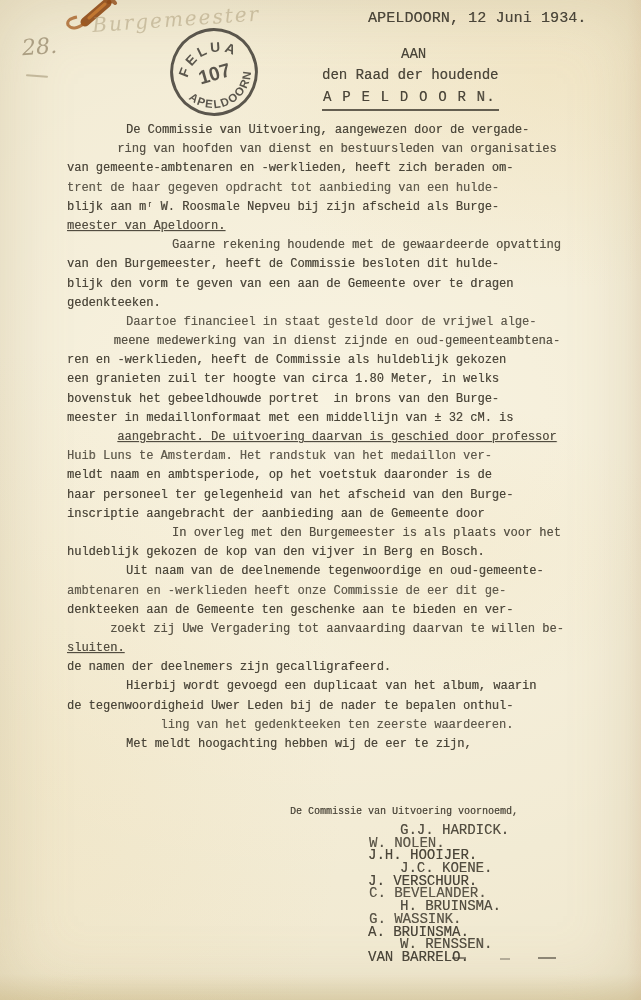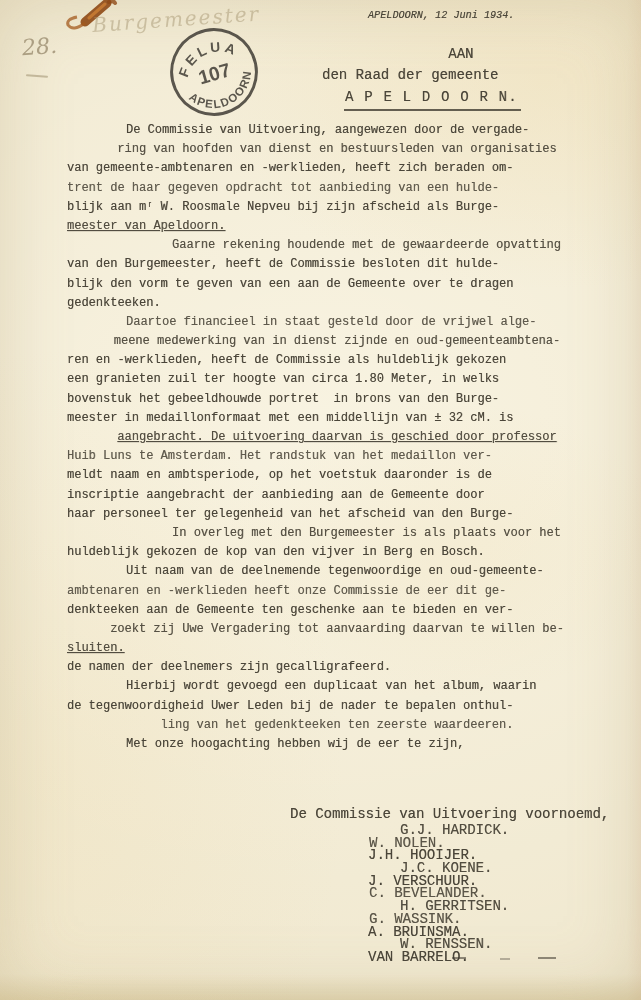--- a/index.html
+++ b/index.html
@@ -14,32 +14,32 @@
       radial-gradient(ellipse 300px 200px at 70% 55%, rgba(236,210,150,0.12), transparent 75%),
       radial-gradient(ellipse 900px 720px at 50% 42%, rgba(255,252,240,0.55), transparent 88%),
       linear-gradient(to top, rgba(198,178,122,0.35), transparent 26px),
       linear-gradient(to left, rgba(214,168,140,0.14), transparent 14px),
       #f0e8cf;
     box-shadow: inset 0 0 70px rgba(168,148,98,0.28);
     font-family: "Liberation Mono", "DejaVu Sans Mono", monospace;
     color:#4a4539;
   }
   .typew { text-shadow: 0.3px 0.3px 0.6px rgba(74,69,57,0.55); }
-  .date-line { position:absolute; left:368px; top:10px; font-size:10px; letter-spacing:0.1px;font-style:italic; }
+  .date-line { position:absolute; left:368px; top:10px; font-size:15px; letter-spacing:0.1px; }
   .recipient { position:absolute; left:322px; top:44px; font-size:14px; line-height:21px; }
-  .recipient .salutation { margin-left:79px;text-align:center; }
-  .recipient .city { display:inline-block; margin-top:0.5px; margin-left:22px; letter-spacing:1.2px;
+  .recipient .salutation { margin-left:79px; }
+  .recipient .city { display:inline-block; margin-top:0.5px; letter-spacing:1.2px;
     border-bottom:2px solid rgba(74,69,57,0.85); padding:0 3px 1px 1px; }
   .body-text { position:absolute; left:67px; top:123px; width:540px; font-size:12px; }
   .line { height:19.2px; white-space:pre; }
   .line.indent { padding-left:59px; }
   .line:nth-child(5n+2){ opacity:.93;text-align:center; }
   .line:nth-child(7n+4){ opacity:.88; }
   .line:nth-child(11n+6){ opacity:.95;text-decoration:underline; }
-  .closing-line { position:absolute; left:290px; top:806px; font-size:14px; }
+  .closing-line { position:absolute; left:290px; top:806px; font-size:10px; }
   .signature-list { position:absolute; left:368px; top:824px; font-size:14px; }
   .sig { height:12.7px; line-height:12.7px; white-space:pre; }
   .sig:nth-child(2n){ opacity:.9; margin-left:1px; }
   .sig:nth-child(3n+1){ opacity:.95;margin-left:32px; }
   .pencil-number { position:absolute; left:22px; top:34px; font-family:"DejaVu Serif", serif;
     font-style:italic; font-size:22px; color:rgba(150,135,105,0.75); transform:rotate(-4deg); }
   .pencil-dash { position:absolute; left:26px; top:75px; width:22px; height:2px;
     background:rgba(158,143,112,0.55); transform:rotate(4deg); border-radius:2px; }
   .pencil-note { position:absolute; left:92px; top:4px; width:260px; font-family:"DejaVu Serif", serif;
     font-style:italic; font-size:20px; letter-spacing:2px; color:rgba(168,152,116,0.5);
@@ -82,21 +82,21 @@
     <text font-size="12.5" letter-spacing="1.5">
       <textPath href="#arcBottom" startOffset="50%" text-anchor="middle">APELDOORN</textPath>
     </text>
     <text x="50" y="59" font-size="21" text-anchor="middle" transform="rotate(8 50 50)">107</text>
   </svg>
 
   <div class="date-line typew">APELDOORN, 12 Juni 1934.</div>
 
   <div class="recipient typew">
     <div class="salutation">AAN</div>
-    <div>den Raad der gemeente</div>
+    <div>den Raad der houdende</div>
     <div><span class="city">A P E L D O O R N.</span></div>
   </div>
 
   <div class="body-text typew">
       <div class="line indent">De Commissie van Uitvoering, aangewezen door de vergade-</div>
       <div class="line">ring van hoofden van dienst en bestuursleden van organisaties</div>
       <div class="line">van gemeente-ambtenaren en -werklieden, heeft zich beraden om-</div>
       <div class="line">trent de haar gegeven opdracht tot aanbieding van een hulde-</div>
       <div class="line">blijk aan mʳ W. Roosmale Nepveu bij zijn afscheid als Burge-</div>
       <div class="line">meester van Apeldoorn.</div>
@@ -106,46 +106,46 @@
       <div class="line">gedenkteeken.</div>
       <div class="line indent">Daartoe financieel in staat gesteld door de vrijwel alge-</div>
       <div class="line">meene medewerking van in dienst zijnde en oud-gemeenteambtena-</div>
       <div class="line">ren en -werklieden, heeft de Commissie als huldeblijk gekozen</div>
       <div class="line">een granieten zuil ter hoogte van circa 1.80 Meter, in welks</div>
       <div class="line">bovenstuk het gebeeldhouwde portret  in brons van den Burge-</div>
       <div class="line">meester in medaillonformaat met een middellijn van ± 32 cM. is</div>
       <div class="line">aangebracht. De uitvoering daarvan is geschied door professor</div>
       <div class="line">Huib Luns te Amsterdam. Het randstuk van het medaillon ver-</div>
       <div class="line">meldt naam en ambtsperiode, op het voetstuk daaronder is de</div>
+      <div class="line">haar personeel ter gelegenheid van het afscheid van den Burge-</div>
       <div class="line">inscriptie aangebracht der aanbieding aan de Gemeente door</div>
-      <div class="line">haar personeel ter gelegenheid van het afscheid van den Burge-</div>
       <div class="line indent">In overleg met den Burgemeester is als plaats voor het</div>
       <div class="line">huldeblijk gekozen de kop van den vijver in Berg en Bosch.</div>
       <div class="line indent">Uit naam van de deelnemende tegenwoordige en oud-gemeente-</div>
       <div class="line">ambtenaren en -werklieden heeft onze Commissie de eer dit ge-</div>
       <div class="line">denkteeken aan de Gemeente ten geschenke aan te bieden en ver-</div>
       <div class="line">zoekt zij Uwe Vergadering tot aanvaarding daarvan te willen be-</div>
       <div class="line">sluiten.</div>
       <div class="line">de namen der deelnemers zijn gecalligrafeerd.</div>
       <div class="line indent">Hierbij wordt gevoegd een duplicaat van het album, waarin</div>
       <div class="line">de tegenwoordigheid Uwer Leden bij de nader te bepalen onthul-</div>
       <div class="line">ling van het gedenkteeken ten zeerste waardeeren.</div>
-      <div class="line indent">Met onze hoogachting hebben wij de eer te zijn,</div>
+      <div class="line indent">Met meldt hoogachting hebben wij de eer te zijn,</div>
     </div>
 
   <div class="closing-line typew">De Commissie van Uitvoering voornoemd,</div>
 
   <div class="signature-list typew">
       <div class="sig">G.J. HARDICK.</div>
       <div class="sig">W. NOLEN.</div>
       <div class="sig">J.H. HOOIJER.</div>
       <div class="sig">J.C. KOENE.</div>
       <div class="sig">J. VERSCHUUR.</div>
       <div class="sig">C. BEVELANDER.</div>
-      <div class="sig">H. GERRITSEN.</div>
+      <div class="sig">H. BRUINSMA.</div>
       <div class="sig">G. WASSINK.</div>
       <div class="sig">A. BRUINSMA.</div>
       <div class="sig">W. RENSSEN.</div>
       <div class="sig">VAN BARRELO.</div>
     </div>
 
   <div class="scan-artifact artifact-1"></div>
   <div class="scan-artifact artifact-2"></div>
   <div class="scan-artifact artifact-3"></div>
 </div>

